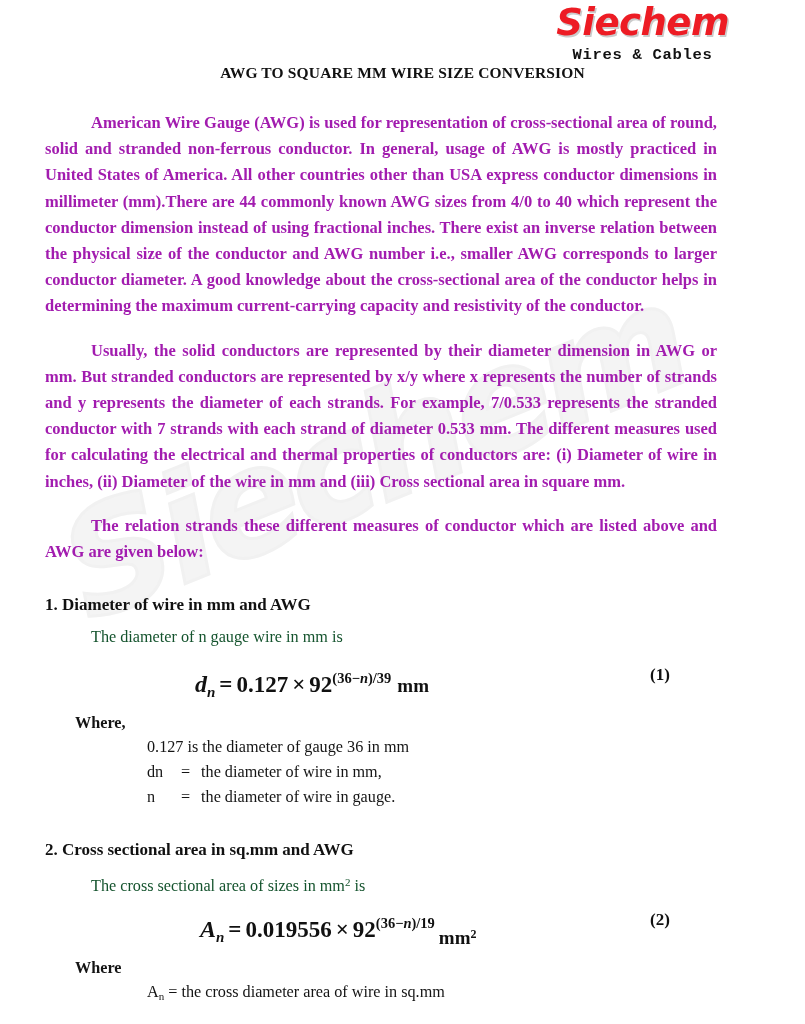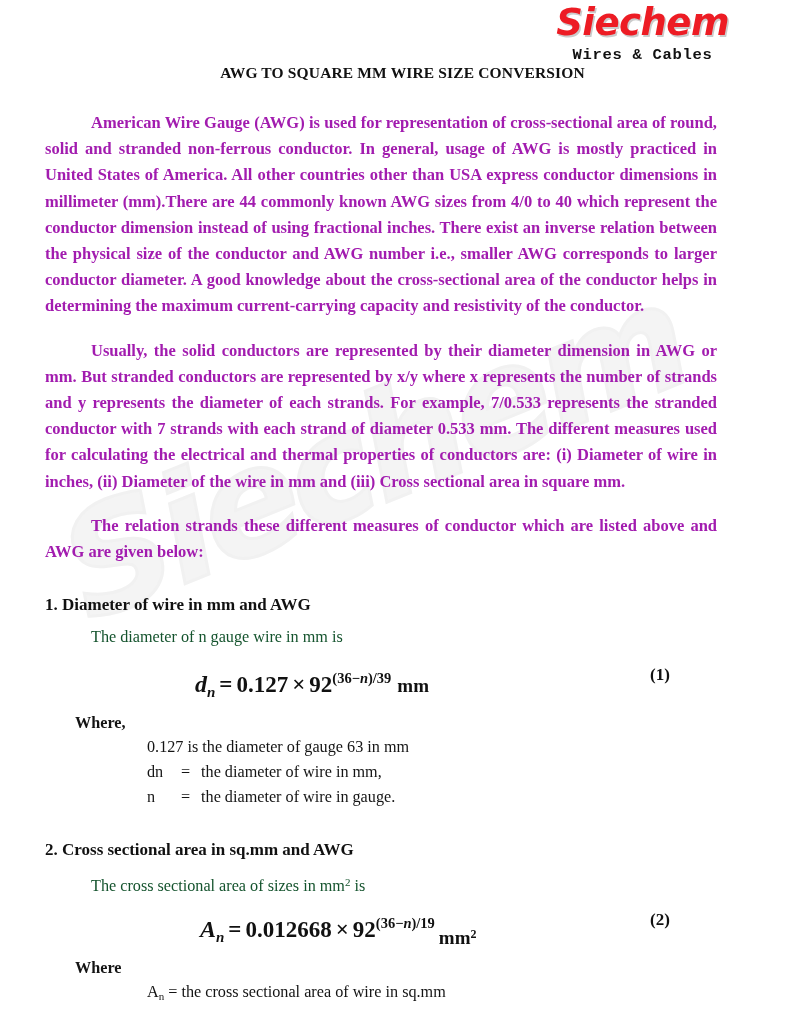--- a/index.html
+++ b/index.html
@@ -251,21 +251,21 @@
       </div>
       <div class="eq-num">(1)</div>
     </div>
 
     <div class="gap-8"></div>
     <div class="where-line">Where,</div>
 
     <div class="def-list">
       <div class="row">
         <span>0.127</span>
-        <span>is the diameter of gauge 63 in mm</span>
+        <span>is the diameter of gauge 36 in mm</span>
       </div>
       <div class="row">
         <span class="lhs">dn</span><span class="eq">=</span>
         <span>the diameter of wire in mm,</span>
       </div>
       <div class="row">
         <span class="lhs">n</span><span class="eq">=</span>
         <span>the diameter of wire in gauge.</span>
       </div>
     </div>
@@ -273,30 +273,30 @@
     <div class="gap-28"></div>
 
     <h2 class="section">2. Cross sectional area in sq.mm and AWG</h2>
     <div class="gap-8"></div>
     <div class="sub-line"><span>The cross sectional area of sizes in mm</span><sup class="sup-small">2</sup><span> is</span></div>
 
     <div class="gap-8"></div>
 
     <div class="equation-row">
       <div class="eq-body eq2">
-        <span class="eq-var">A</span><span class="eq-sub">n</span><span class="eq-op">=</span><span>0.012668</span><span class="eq-op">×</span><span>92</span><span class="eq-sup"><span>(36−</span><i>n</i><span>)/19</span></span><span class="eq-unit lowered"><span>mm</span><sup>2</sup></span>
+        <span class="eq-var">A</span><span class="eq-sub">n</span><span class="eq-op">=</span><span>0.019556</span><span class="eq-op">×</span><span>92</span><span class="eq-sup"><span>(36−</span><i>n</i><span>)/19</span></span><span class="eq-unit lowered"><span>mm</span><sup>2</sup></span>
       </div>
       <div class="eq-num">(2)</div>
     </div>
 
     <div class="gap-8"></div>
     <div class="where-line">Where</div>
 
     <div class="def-list">
       <div class="row">
         <span>A</span><sub class="sub-small">n</sub>
         <span>=</span>
-        <span>the cross sectional area of wire in sq.mm</span>
+        <span>the cross diameter area of wire in sq.mm</span>
       </div>
     </div>
 
   </div>
 </div>
 
 </body></html>

